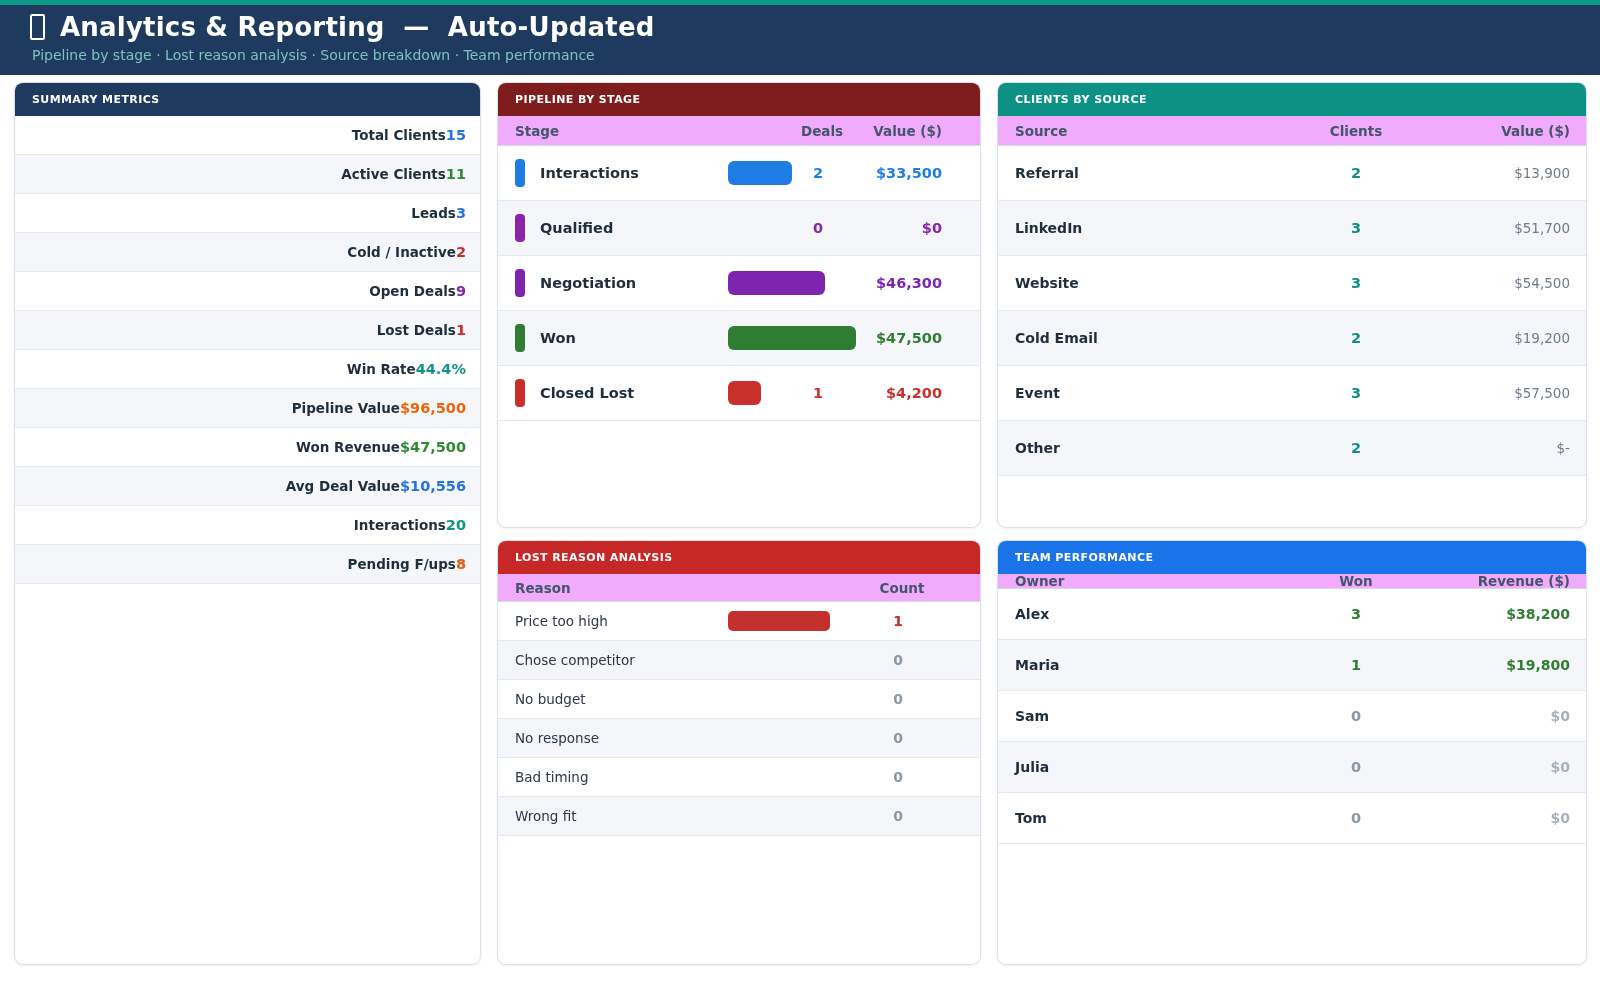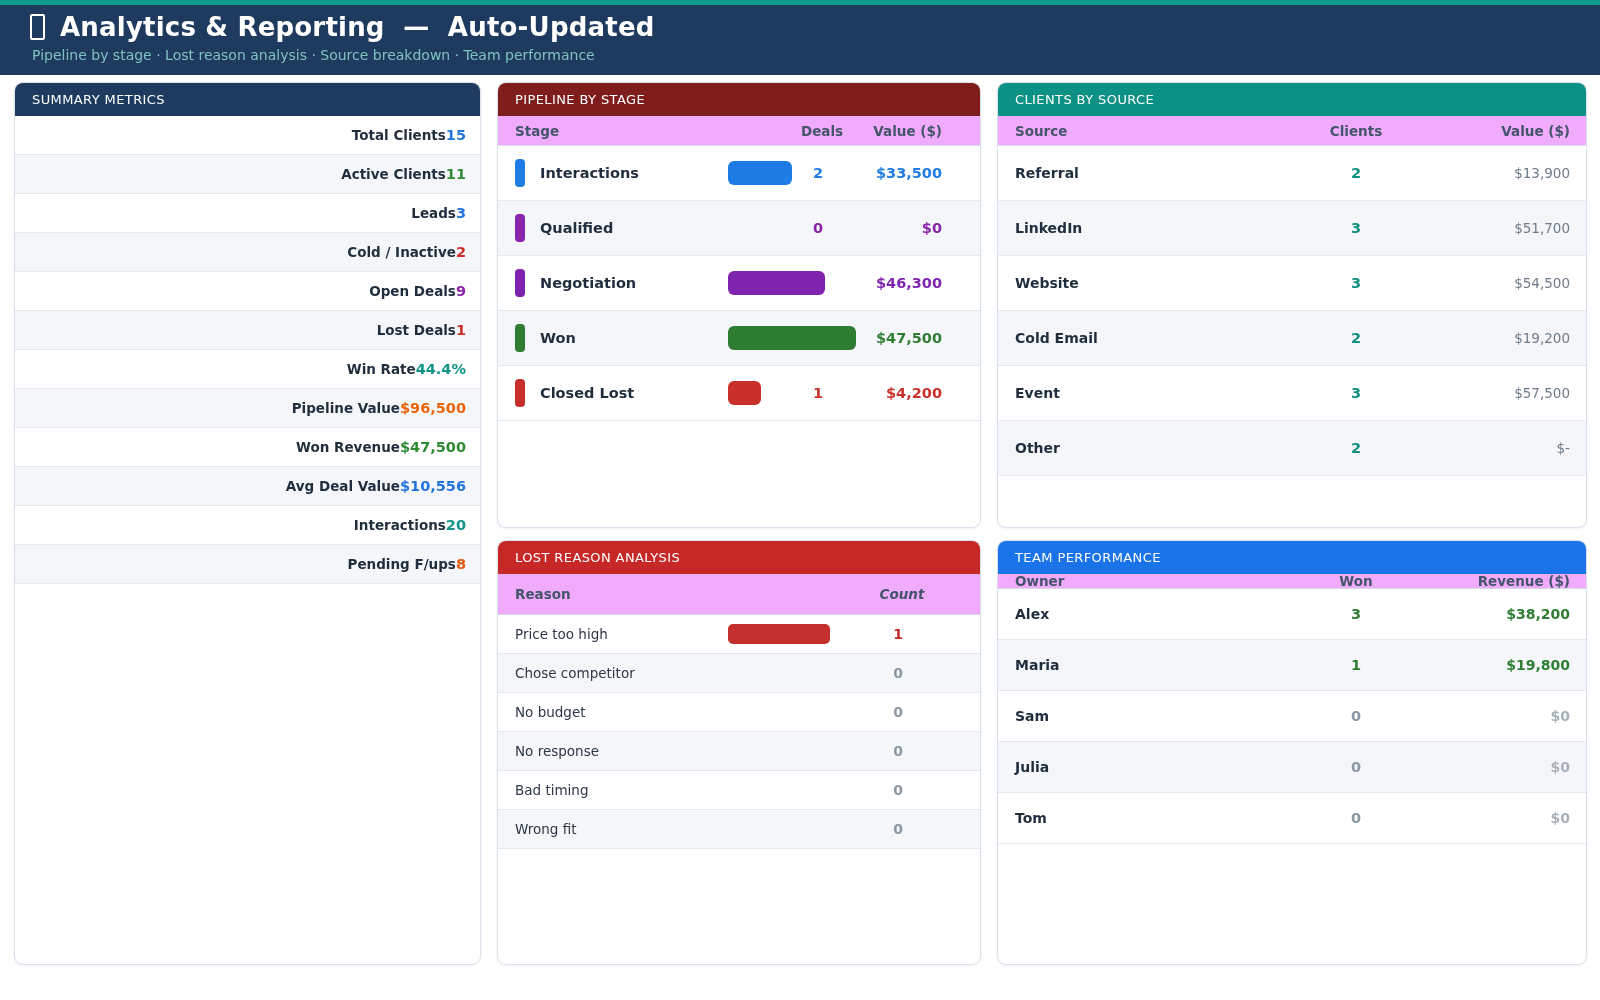--- a/index.html
+++ b/index.html
@@ -13,21 +13,21 @@
   .subtitle { color:#7fc2c0; font-size:14px; margin-top:5px; margin-left:2px; }
 
   
   .main { display:flex; gap:16px; padding:7px 13px 22px 14px; align-items:flex-start; }
   .col { display:flex; flex-direction:column; gap:12px; }
   .col-left  { width:467px; }
   .col-mid   { width:484px; }
   .col-right { width:590px; }
 
   .panel { background:#ffffff; border:1px solid #d9e2ec; border-radius:9px; overflow:hidden; box-shadow:0 1px 3px rgba(16,42,67,.07); }
-  .panel-header { color:#ffffff; font-weight:normal; font-size:13px; letter-spacing:.4px; height:33px; display:flex; align-items:center; padding:0 17px; }
+  .panel-header { color:#ffffff; font-weight:bold; font-size:11px; letter-spacing:.4px; height:33px; display:flex; align-items:center; padding:0 17px; }
   .col-head { position:relative; display:flex; align-items:center; background:#f0abfc; border-bottom:1px solid #d5dce4; color:#44546a; font-weight:bold; font-size:13.5px; height:30px; }
   .col-head .h-first { margin-left:17px; }
   .h-mid   { position:absolute; width:64px; text-align:center; }
   .h-right { position:absolute; right:38px; }
   .h-right16 { position:absolute; right:16px; }
 
   
   .panel-summary { height:883px; }
   .srow { display:flex; justify-content:flex-end; align-items:center; height:39px; padding:0 14px 0 17px; border-bottom:1px solid #e3e9ef; }
   .srow:nth-child(even) { background:#f4f6f9; }
@@ -40,27 +40,27 @@
   .prow:nth-child(even) { background:#f4f6f9; }
   .chip { width:10px; height:28px; border-radius:4px; flex:none; }
   .plabel { margin-left:15px; font-weight:bold; font-size:14.5px; color:#1f2d3d; }
   .pcount { position:absolute; left:292px; width:56px; text-align:center; font-weight:bold; font-size:14.5px; z-index:1; }
   .pbar { position:absolute; left:230px; top:50%; transform:translateY(-50%); height:24px; border-radius:6px; z-index:2; }
   .pvalue { position:absolute; right:38px; font-weight:bold; font-size:14.5px; }
   .pipe-h-mid { left:292px; }
 
   
   .panel-lost { height:425px; }
-  .lhead { height:41px; }
+  .lhead { height:28px; }
   .lrow { position:relative; display:flex; align-items:center; height:39px; border-bottom:1px solid #e3e9ef; padding-left:17px; }
   .lrow:nth-child(even) { background:#f4f6f9; }
   .llabel { font-size:13.5px; color:#2d3748; }
   .lbar { position:absolute; left:230px; top:50%; transform:translateY(-50%); height:20px; border-radius:5px; z-index:2; }
   .lcount { position:absolute; left:372px; width:56px; text-align:center; font-weight:bold; font-size:14px; }
-  .lost-h-mid { left:372px;font-style:italic; }
+  .lost-h-mid { left:372px; }
 
   
   .panel-clients { height:446px; }
   .crow { position:relative; display:flex; align-items:center; height:55px; border-bottom:1px solid #e3e9ef; padding-left:17px; }
   .crow:nth-child(even) { background:#f4f6f9; }
   .clabel { font-weight:bold; font-size:14px; color:#1f2d3d; }
   .ccount { position:absolute; left:326px; width:64px; text-align:center; font-weight:bold; font-size:14.5px; }
   .cvalue { position:absolute; right:16px; font-size:13.5px; }
   .cli-h-mid { left:326px; }
 

